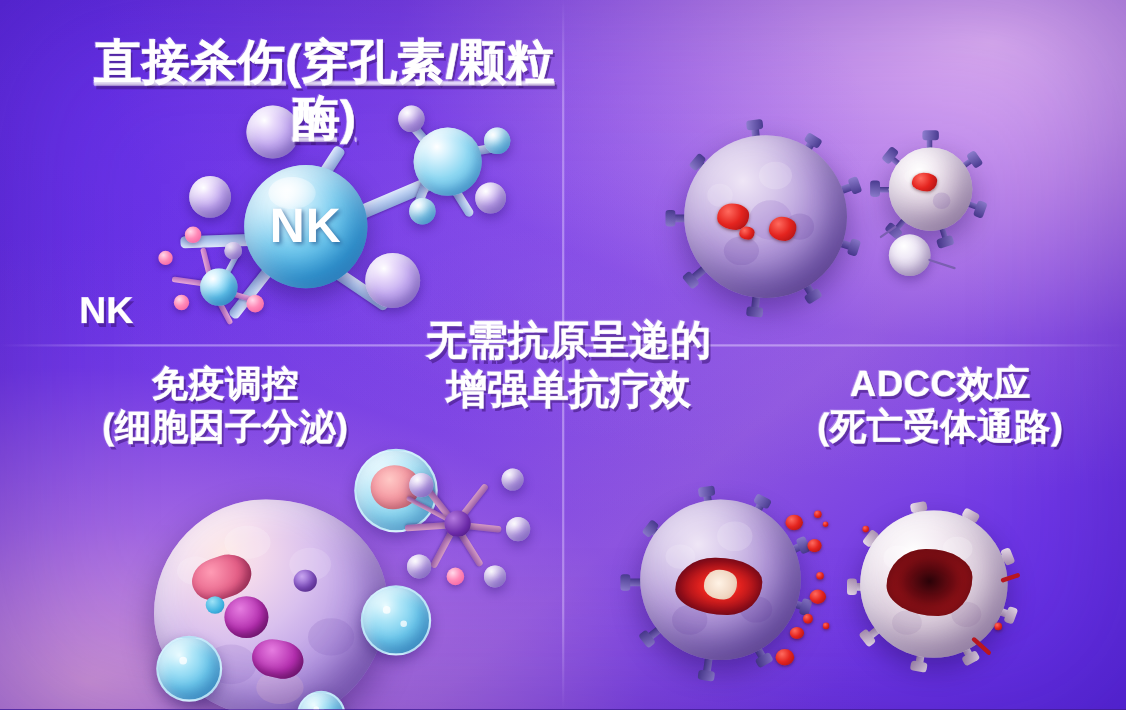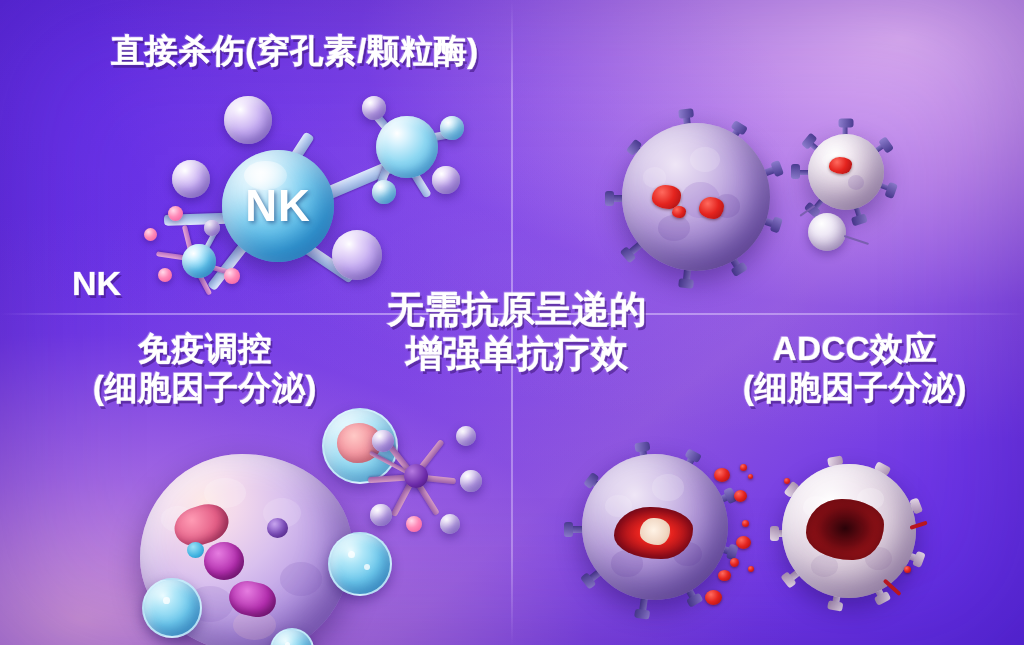--- a/index.html
+++ b/index.html
@@ -40,21 +40,21 @@
   
   .label{
     position:absolute;color:#fff;font-weight:bold;letter-spacing:0.5px;
     text-align:center;line-height:1.18;white-space:pre-line;
     text-shadow:
        2px 3px 0 rgba(60,18,120,0.55),
        0 0 2px rgba(255,255,255,0.35),
       -1px -1px 0 rgba(255,255,255,0.28);
     -webkit-text-stroke:0.6px rgba(255,255,255,0.55);
   }
-  #title-tl{left:60px;  top:32px;  width:470px; font-size:33px;}
+  #title-tl{left:60px;  top:32px;  width:470px; font-size:43px;text-decoration:underline;}
   #title-tr{left:520px; top:32px;  width:470px; font-size:33px;}
   #title-bl{left:30px;  top:330px; width:350px; font-size:33px;}
   #title-br{left:700px; top:330px; width:310px; font-size:33px;}
 
   #nk-caption{
     position:absolute;left:72px;top:264px;font-size:34px;font-weight:bold;color:#fff;
     text-shadow:2px 3px 0 rgba(60,18,120,0.55);
     -webkit-text-stroke:0.6px rgba(255,255,255,0.5);
   }
 
@@ -383,19 +383,19 @@
     <div class="blood" style="left:22px;top:30px;width:6px;height:6px;"></div>
     <div class="blood" style="left:142px;top:118px;width:7px;height:7px;"></div>
     <div class="bond" style="left:122px;top:130px;width:22px;height:4px;background:#b8161f;border-radius:3px;transform:rotate(42deg);"></div>
     <div class="bond" style="left:148px;top:78px;width:18px;height:4px;background:#b8161f;border-radius:3px;transform:rotate(-18deg);"></div>
   </div>
 
   <div class="label" id="title-tl">直接杀伤(穿孔素/颗粒酶)</div>
   <div class="label" id="title-bl">免疫调控
 (细胞因子分泌)</div>
   <div class="label" id="title-br">ADCC效应
-(细胞因子分泌)</div>
+(死亡受体通路)</div>
 
   <div id="nk-caption">NK</div>
   <div id="center-headline">无需抗原呈递的
 增强单抗疗效</div>
 
 </div>
 
 </body></html>

